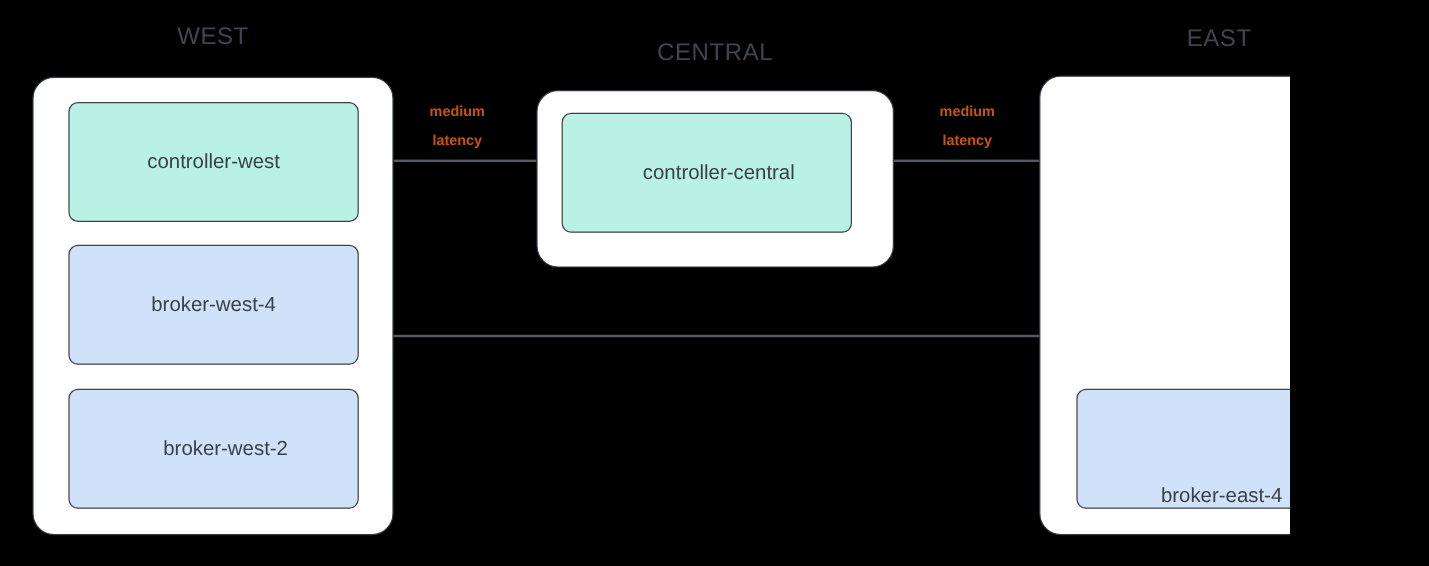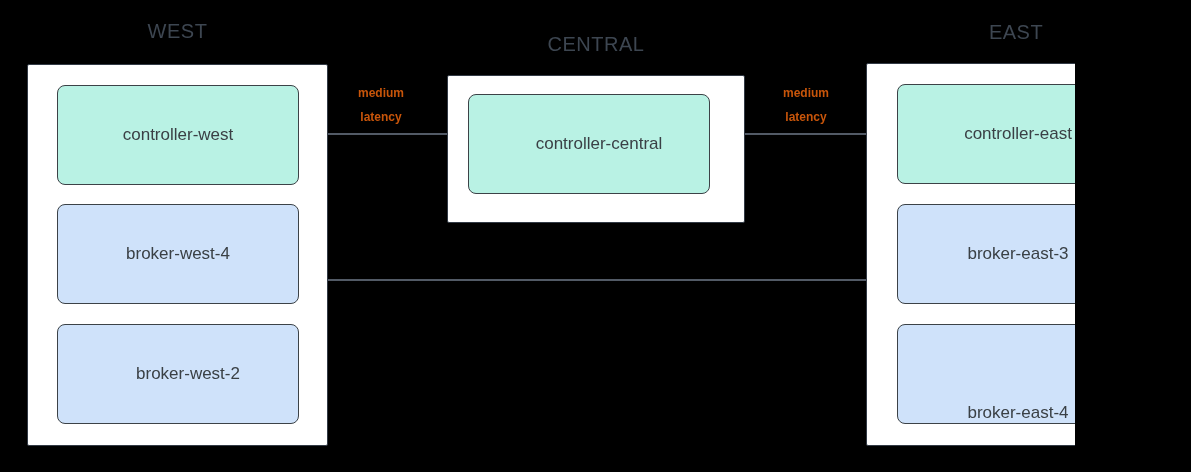--- a/index.html
+++ b/index.html
@@ -29,21 +29,21 @@
     color: var(--region-title);
     font-size: 20px;
     font-weight: 500;
     letter-spacing: 0.5px;
     line-height: 22px;
   }
   .container {
     position: absolute;
     background: var(--container-fill);
     border: 1px solid var(--container-border);
-    border-radius: 2px;
+    border-radius: 18px;
     box-sizing: border-box;
   }
   .node {
     position: absolute;
     width: 242px;
     height: 100px;
     border: 1px solid var(--node-border);
     border-radius: 8px;
     box-sizing: border-box;
     display: flex;
@@ -98,24 +98,18 @@
     </div>
   </div>
 
   <div class="container" style="left:447px; top:75px; width:298px; height:148px;">
     <div class="node controller" style="left:20px; top:18px;padding-left:20px;">
       <span>controller-central</span>
     </div>
   </div>
 
   <div class="container" style="left:866px; top:63px; width:300px; height:383px;">
-    <div class="node controller" style="left:30px; top:20px;">
-      <span>controller-east</span>
-    </div>
-    <div class="node broker" style="left:30px; top:140px;">
-      <span>broker-east-3</span>
-    </div>
     <div class="node broker" style="left:30px; top:260px;align-items:flex-end;">
       <span>broker-east-4</span>
     </div>
   </div>
 
 </div>
 
 </body></html>

